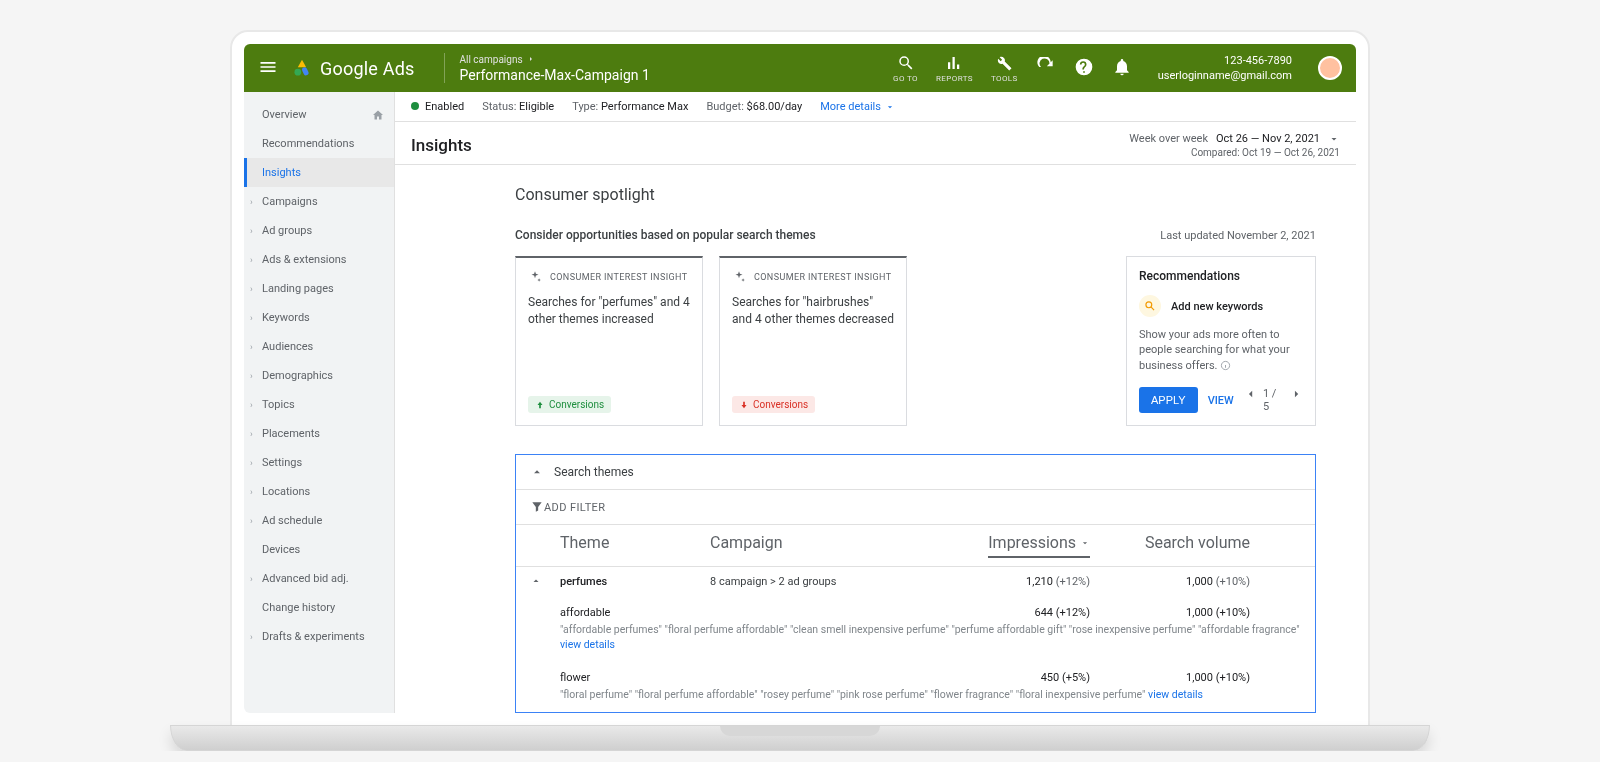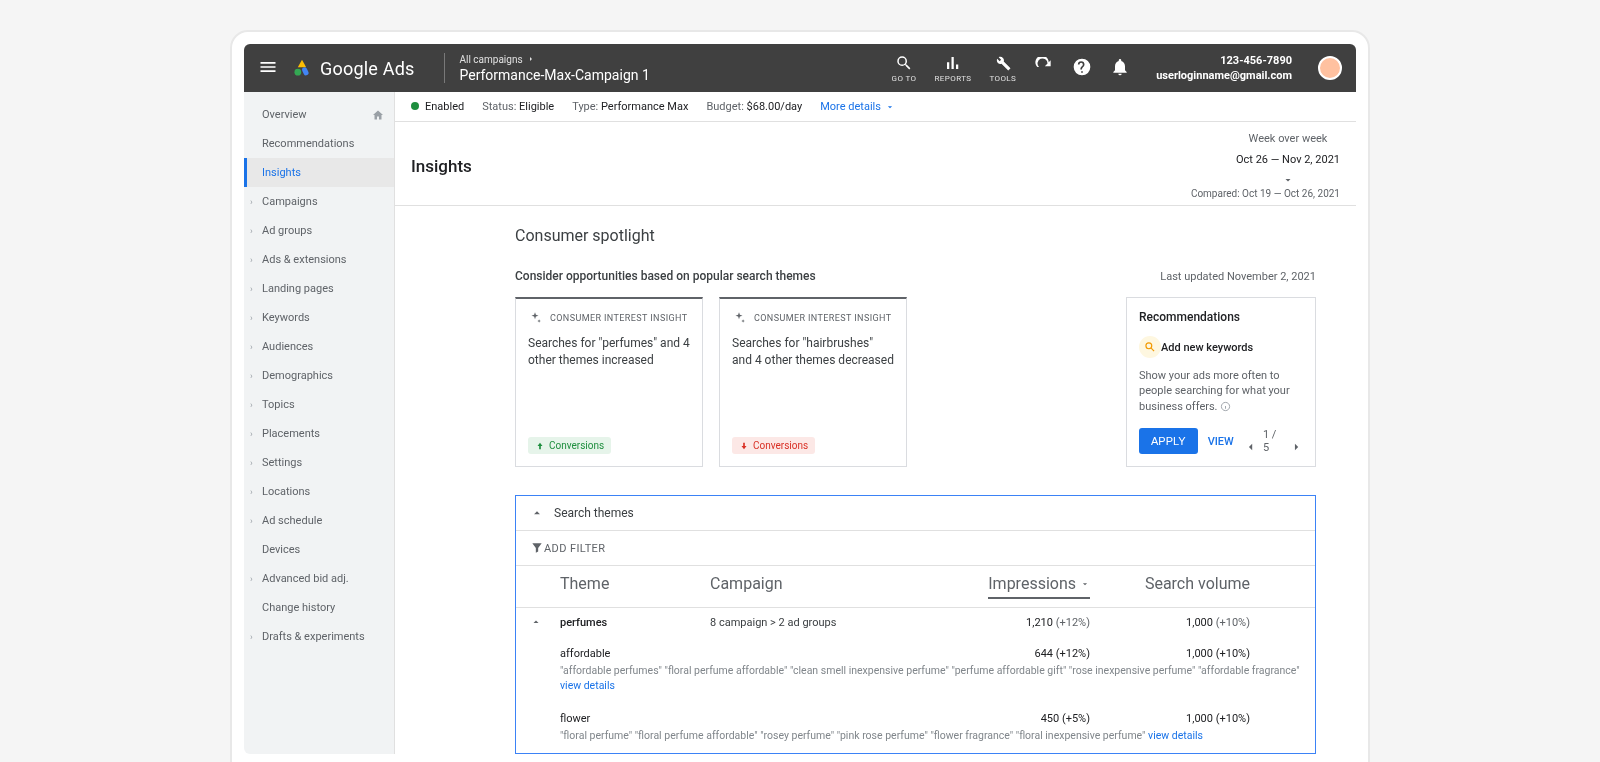--- a/index.html
+++ b/index.html
@@ -19,21 +19,21 @@
     position: relative;
   }
   .screen {
     border-radius: 6px;
     overflow: hidden;
     background: #fff;
     font-size: 12px;
     color: #3c4043;
   }
   .topbar {
-    background: #404040;
+    background: #4d7c0f;
     color: #fff;
     display: flex;
     align-items: center;
     height: 48px;
     padding: 0 14px;
   }
   .burger { margin-right: 14px; cursor: pointer; }
   .logo { display: flex; align-items: center; gap: 8px; margin-right: 16px; }
   .logo-tri {
     width: 20px; height: 20px;
@@ -41,21 +41,21 @@
   .logo-text { font-size: 18px; font-weight: 400; letter-spacing: .2px; }
   .vdiv { width: 1px; height: 30px; background: rgba(255,255,255,.3); margin: 0 14px; }
   .breadcrumbs { font-size: 11px; display: flex; flex-direction: column; gap: 2px; }
   .bc-top { color: #e0e0e0; font-size: 10px; display: flex; align-items: center; gap: 4px; text-align: right; }
   .bc-main { font-size: 14px; color: #fff; }
   .spacer { flex: 1; }
   .top-icons { display: flex; align-items: center; gap: 18px; }
   .top-icons .icon-col { display: flex; flex-direction: column; align-items: center; gap: 2px; font-size: 8px; letter-spacing: .4px; color: #e0e0e0; }
   .top-icons svg { width: 18px; height: 18px; fill: #fff; }
   .top-icons .big svg { width: 20px; height: 20px; }
-  .userblock { display: flex; flex-direction: column; align-items: flex-end; gap: 2px; font-size: 11px; color: #fff; margin-left: 8px; margin-right: 8px; font-weight: bold; }
+  .userblock { display: flex; flex-direction: column; align-items: flex-end; gap: 2px; font-size: 11px; color: #fff; margin-left: 8px; margin-right: 8px; }
   .avatar { width: 24px; height: 24px; border-radius: 50%; background: #ffc1a0; display:inline-block; border:2px solid #fff; }
 
   .main { display: flex; min-height: 620px; }
   .sidebar {
     width: 151px;
     background: #f1f3f4;
     border-right: 1px solid #e0e0e0;
     padding-top: 8px;
   }
   .side-item {
@@ -89,21 +89,21 @@
   .statusbar .val { color: #202124; }
   .more-details { color: #1a73e8; display: flex; align-items: center; gap: 4px; }
 
   .titlebar {
     display: flex; align-items: center; justify-content: space-between;
     padding: 10px 16px 6px 16px;
     border-bottom: 1px solid #e0e0e0;
   }
   .titlebar h2 { font-size: 17px; font-weight: 500; color: #202124; }
   .daterange { text-align: right; font-size: 11px; color: #5f6368; }
-  .daterange .primary { color: #202124; display: inline-flex; align-items: center; gap: 8px; flex-direction: column; }
+  .daterange .primary { color: #202124; display: inline-flex; align-items: center; gap: 8px; }
   .daterange .compared { font-size: 10px; margin-top: 2px; }
 
   .body { padding: 20px 40px 0 120px; }
   .spotlight-title { font-size: 16px; color: #3c4043; margin-bottom: 24px; }
   .subhead-row { display:flex; justify-content:space-between; align-items:center; margin-bottom:14px; }
   .subhead { font-size: 12px; font-weight: 500; color: #3c4043; }
   .lastupdated { font-size: 11px; color: #5f6368; }
 
   .cards-row { display: flex; gap: 16px; align-items: stretch; }
   .insight-card {
@@ -122,29 +122,29 @@
   .badge-down { display:inline-flex; align-items:center; gap:4px; background:#fce8e6; color:#d93025; font-size:10px; padding:3px 7px; border-radius:3px; }
 
   .recs-card {
     width: 190px;
     border: 1px solid #dadce0;
     background:#fff;
     padding: 12px;
     margin-left: auto;
   }
   .recs-title { font-size:12px; font-weight:500; color:#202124; margin-bottom:12px; }
-  .recs-row { display:flex; align-items:center; gap:0; margin-bottom:10px; }
+  .recs-row { display:flex; align-items:center; gap:10px; margin-bottom:10px; }
   .recs-icon { width:22px; height:22px; border-radius:50%; background:#fef7e0; display:flex; align-items:center; justify-content:center; }
   .recs-icon svg { width:14px; height:14px; }
   .recs-kw { font-size:11px; font-weight:500; color:#202124; }
   .recs-desc { font-size:11px; color:#5f6368; line-height:1.4; margin-bottom:14px; }
   .recs-actions { display:flex; align-items:center; gap:10px; }
   .btn-apply { background:#1a73e8; color:#fff; border:none; font-size:11px; font-weight:500; padding:7px 12px; border-radius:3px; cursor:pointer; }
   .btn-view { color:#1a73e8; font-size:11px; font-weight:500; cursor:pointer; }
-  .pager { margin-left:auto; display:flex; align-items:flex-end; gap:6px; color:#5f6368; font-size:11px; }
+  .pager { margin-left:auto; display:flex; align-items:flex-start; gap:6px; color:#5f6368; font-size:11px; }
   .pager svg { width:14px; height:14px; fill:#5f6368; }
 
   .themes-panel {
     border: 1px solid #3b82f6;
     margin-top: 28px;
     background:#fff;
   }
   .themes-head {
     display:flex; align-items:center; gap:10px;
     padding:10px 14px;

